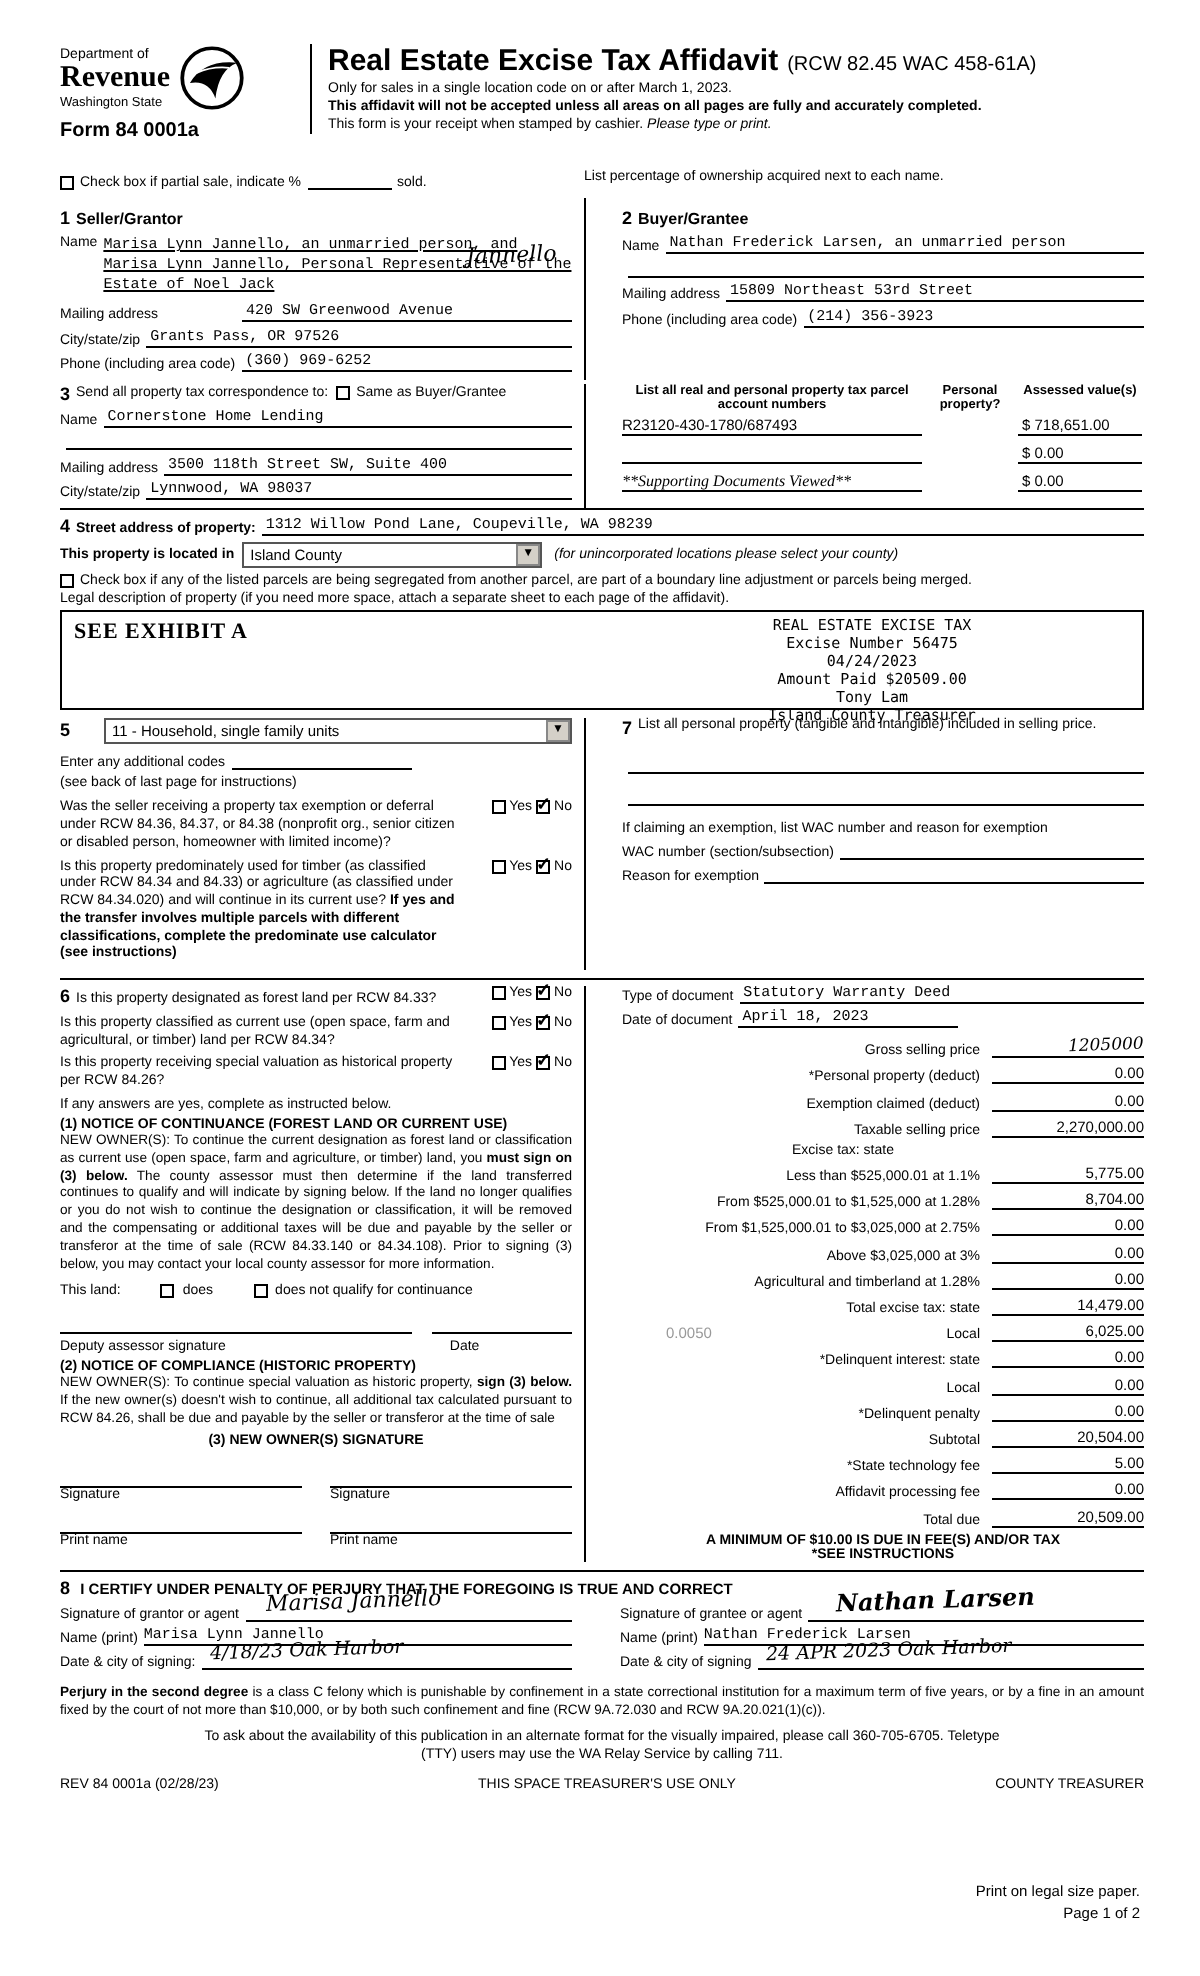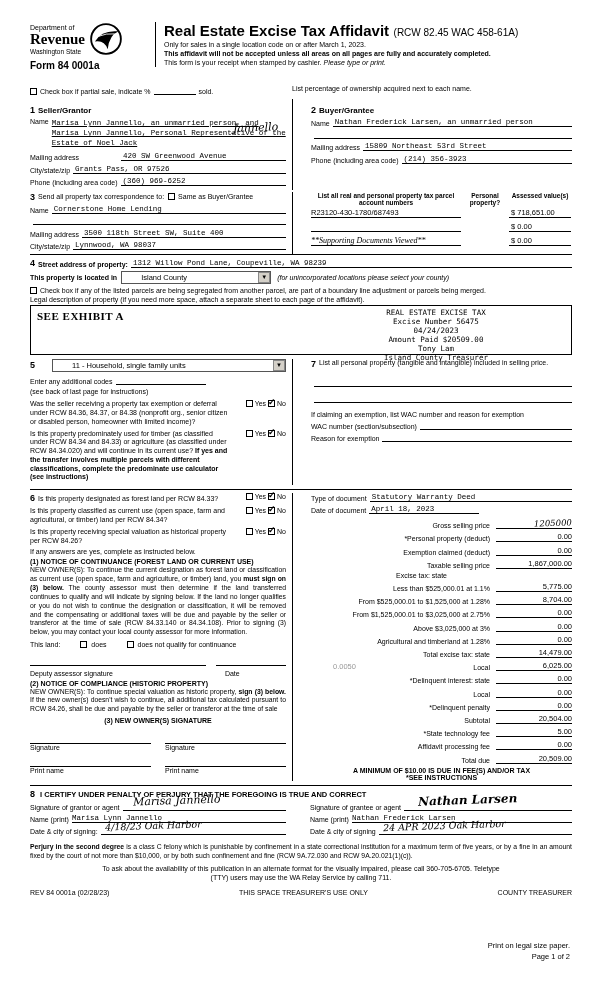--- a/index.html
+++ b/index.html
@@ -33,21 +33,21 @@
   .frow { display:flex; align-items:flex-end; margin-bottom:3.5px; }
   .fill { flex:1; border-bottom:1px solid #000; margin-left:3px; padding:0 2px 0 2px; min-height:8px; }
   .u { border-bottom:1px solid #000; }
   .uline { text-decoration:underline; }
 
   
   .cb { display:inline-block; width:7px; height:7px; border:1px solid #000; position:relative; flex:none; vertical-align:-1px; background:#fff; }
   .cb.checked::after { content:"✓"; position:absolute; top:-4px; left:-1px; font-size:9px; font-weight:bold; }
 
   
-  .select { display:inline-flex; align-items:center; border:1px solid #555; background:#fff; height:13px; padding-left:19px; }
+  .select { display:inline-flex; align-items:center; border:1px solid #555; background:#fff; height:13px; padding-left:3px; }
   .select .sval { font-size:7.5px; }
   .select .arrow { width:12px; height:11px; margin-left:5px; background:#d4d0c8; border:1px solid #888;
                    font-size:6px; display:flex; align-items:center; justify-content:center; }
 
   .handwriting { font-family:"DejaVu Serif", serif; font-style:italic; font-size:9.5px; display:inline-block; transform:rotate(-2deg); }
 
   .region { border-top:1px solid #000; padding-top:3px; }
   .cols { display:flex; }
   .colL { width:262px; padding-right:6px; }
   .colR { flex:1; border-left:1px solid #000; padding-left:18px; }
@@ -415,21 +415,21 @@
       <div class="tax-row">
         <span class="tax-label">*Personal property (deduct)</span>
         <span class="tax-value">0.00</span>
       </div>
       <div class="tax-row">
         <span class="tax-label">Exemption claimed (deduct)</span>
         <span class="tax-value">0.00</span>
       </div>
       <div class="tax-row">
         <span class="tax-label">Taxable selling price</span>
-        <span class="tax-value">1,867,000.00</span>
+        <span class="tax-value">2,270,000.00</span>
       </div>
       <div class="tax-row" style="justify-content:center; border-bottom:none;">
         <span class="tax-label" style="margin-right:40px;">Excise tax: state</span>
       </div>
       <div class="tax-row">
         <span class="tax-label">Less than $525,000.01 at 1.1%</span>
         <span class="tax-value">5,775.00</span>
       </div>
       <div class="tax-row">
         <span class="tax-label">From $525,000.01 to $1,525,000 at 1.28%</span>

